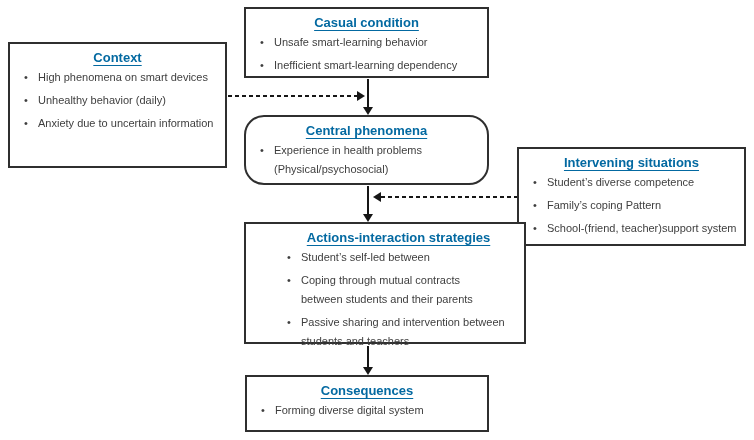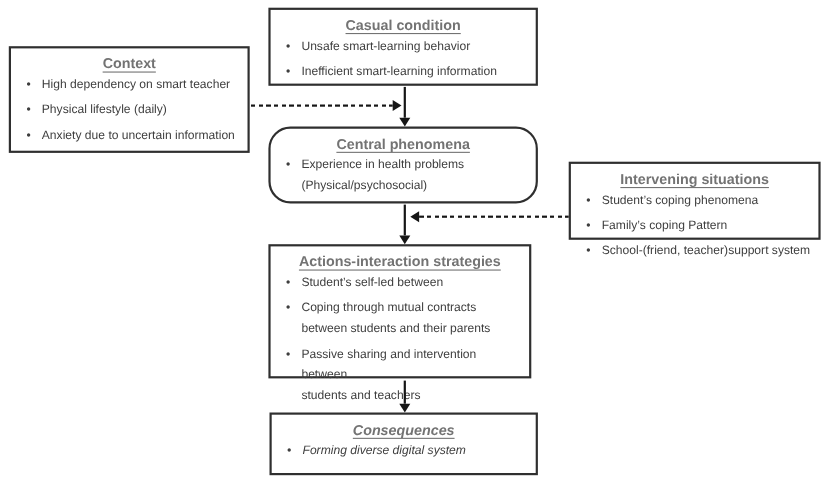--- a/index.html
+++ b/index.html
@@ -18,21 +18,21 @@
   .box {
     position: absolute;
     background: #ffffff;
     border: 2px solid #2f2f2f;
     box-sizing: border-box;
   }
   .box-title {
     margin: 6px 6px 3px;
     font-size: 13px;
     font-weight: bold;
-    color: #737373;
+    color: #0369a1;
     text-align: center;
     text-decoration: underline;
     text-underline-offset: 3px;
   }
   .box-list {
     list-style: none;
     margin: 3px 0 0;
     padding: 0 4px 0 0;
   }
   .box-list li {
@@ -46,25 +46,25 @@
   }
   .box-list li::before {
     content: "\2022";
     position: absolute;
     left: 14px;
     top: 0;
     color: #3e3e3e;
   }
   
   #box-casual        { left: 244px; top: 7px;   width: 245px; height: 71px; }
-  #box-context       { left: 8px;   top: 42px;  width: 219px; height: 97px; }
+  #box-context       { left: 8px;   top: 42px;  width: 219px; height: 126px; }
   #box-central       { left: 244px; top: 115px; width: 245px; height: 70px; border-radius: 20px; }
-  #box-intervening   { left: 517px; top: 147px; width: 229px; height: 71px; }
-  #box-actions       { left: 244px; top: 222px; width: 239px; height: 122px; }
-  #box-consequences  { left: 245px; top: 375px; width: 244px; height: 57px; font-style: italic; }
+  #box-intervening   { left: 517px; top: 147px; width: 229px; height: 99px; }
+  #box-actions       { left: 244px; top: 222px; width: 282px; height: 122px; padding-left: 27px; }
+  #box-consequences  { left: 245px; top: 375px; width: 244px; height: 57px; }
 
   
   .varrow {
     position: absolute;
     width: 2px;
     background: #161616;
   }
   .varrow::after {
     content: "";
     position: absolute;
@@ -113,45 +113,45 @@
 </style>
 </head>
 <body>
 
 <div class="canvas">
 
   <section class="box" id="box-casual">
     <h3 class="box-title">Casual condition</h3>
     <ul class="box-list">
       <li>Unsafe smart-learning behavior</li>
-      <li>Inefficient smart-learning information</li>
+      <li>Inefficient smart-learning dependency</li>
     </ul>
   </section>
 
   <section class="box" id="box-context">
     <h3 class="box-title">Context</h3>
     <ul class="box-list">
-      <li>High dependency on smart teacher</li>
-      <li>Physical lifestyle (daily)</li>
+      <li>High phenomena on smart devices</li>
+      <li>Unhealthy behavior (daily)</li>
       <li>Anxiety due to uncertain information</li>
     </ul>
   </section>
 
   <section class="box" id="box-central">
     <h3 class="box-title">Central phenomena</h3>
     <ul class="box-list">
       <li>Experience in health problems
 (Physical/psychosocial)</li>
     </ul>
   </section>
 
   <section class="box" id="box-intervening">
     <h3 class="box-title">Intervening situations</h3>
     <ul class="box-list">
-      <li>Student’s coping phenomena</li>
+      <li>Student’s diverse competence</li>
       <li>Family’s coping Pattern</li>
       <li>School-(friend, teacher)support system</li>
     </ul>
   </section>
 
   <section class="box" id="box-actions">
     <h3 class="box-title">Actions-interaction strategies</h3>
     <ul class="box-list">
       <li>Student’s self-led between</li>
       <li>Coping through mutual contracts

